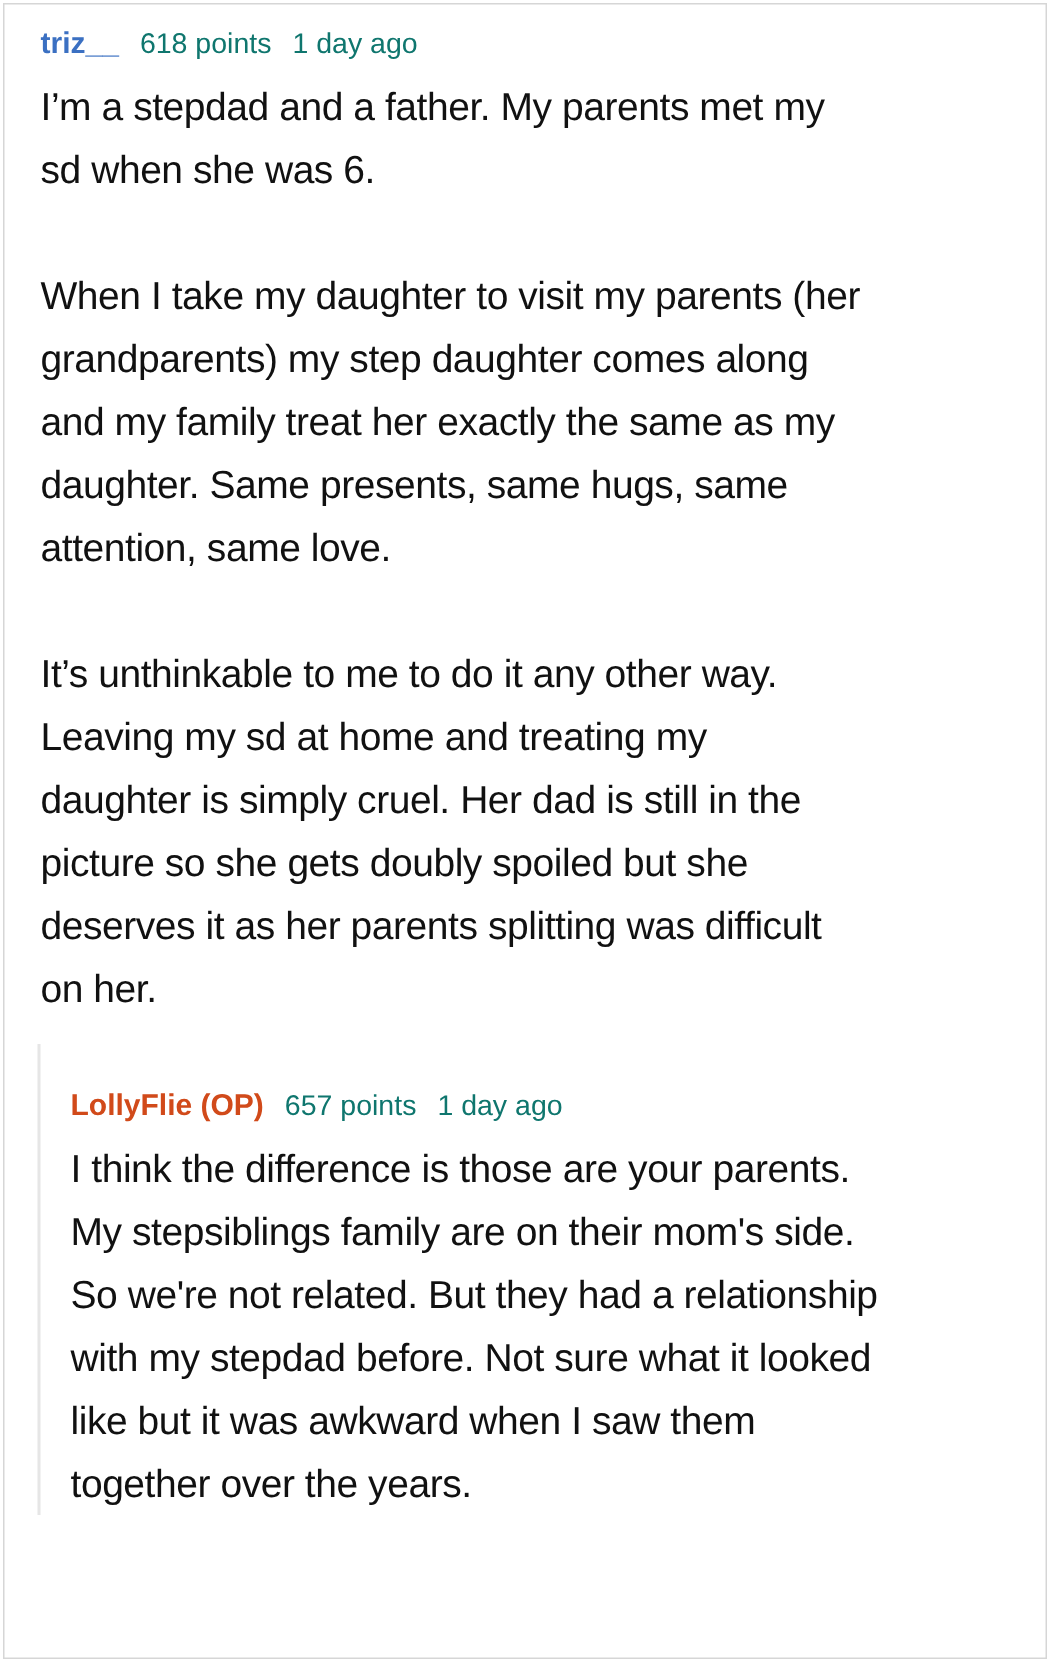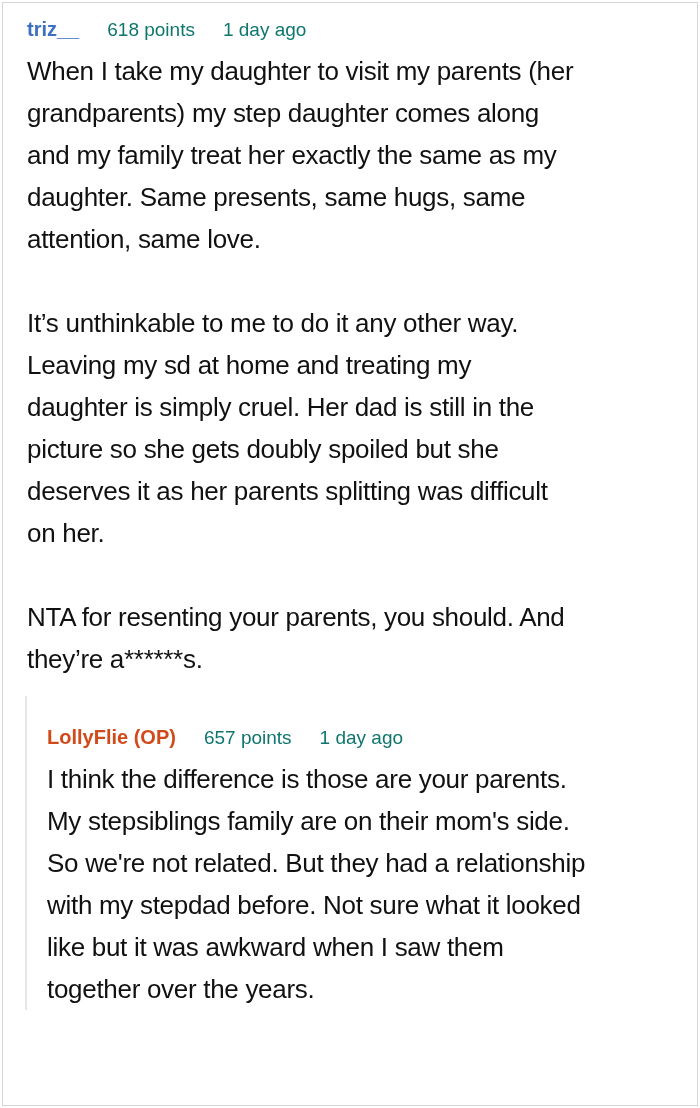--- a/index.html
+++ b/index.html
@@ -19,21 +19,21 @@
     top: 2px; left: 2px; right: 2px; bottom: 2px;
     border: 1px solid #d6d6d6;
     background: #ffffff;
     box-sizing: border-box;
     padding: 14px 20px 0 24px;
     overflow: hidden;
   }
   .meta-row {
     display: flex;
     align-items: baseline;
-    gap: 28px;
+    gap: 14px;
     line-height: 24px;
     white-space: nowrap;
   }
   .username {
     font-size: 20px;
     font-weight: 700;
     color: #3b70c2;
     text-decoration: none;
     cursor: pointer;
   }
@@ -71,33 +71,33 @@
 
 <div class="card">
 
   <div class="comment">
     <div class="meta-row">
       <a class="username">triz__</a>
       <span class="meta">618 points</span>
       <span class="meta">1 day ago</span>
     </div>
     <div class="comment-body">
+      <p>I’m a stepdad and a father. My parents met my
+sd when she was 6.</p>
       <p>When I take my daughter to visit my parents (her
 grandparents) my step daughter comes along
 and my family treat her exactly the same as my
 daughter. Same presents, same hugs, same
 attention, same love.</p>
       <p>It’s unthinkable to me to do it any other way.
 Leaving my sd at home and treating my
 daughter is simply cruel. Her dad is still in the
 picture so she gets doubly spoiled but she
 deserves it as her parents splitting was difficult
 on her.</p>
-      <p>NTA for resenting your parents, you should. And
-they’re a******s.</p>
     </div>
   </div>
 
   <div class="reply">
     <div class="meta-row">
       <a class="username op">LollyFlie (OP)</a>
       <span class="meta">657 points</span>
       <span class="meta">1 day ago</span>
     </div>
     <div class="comment-body">

